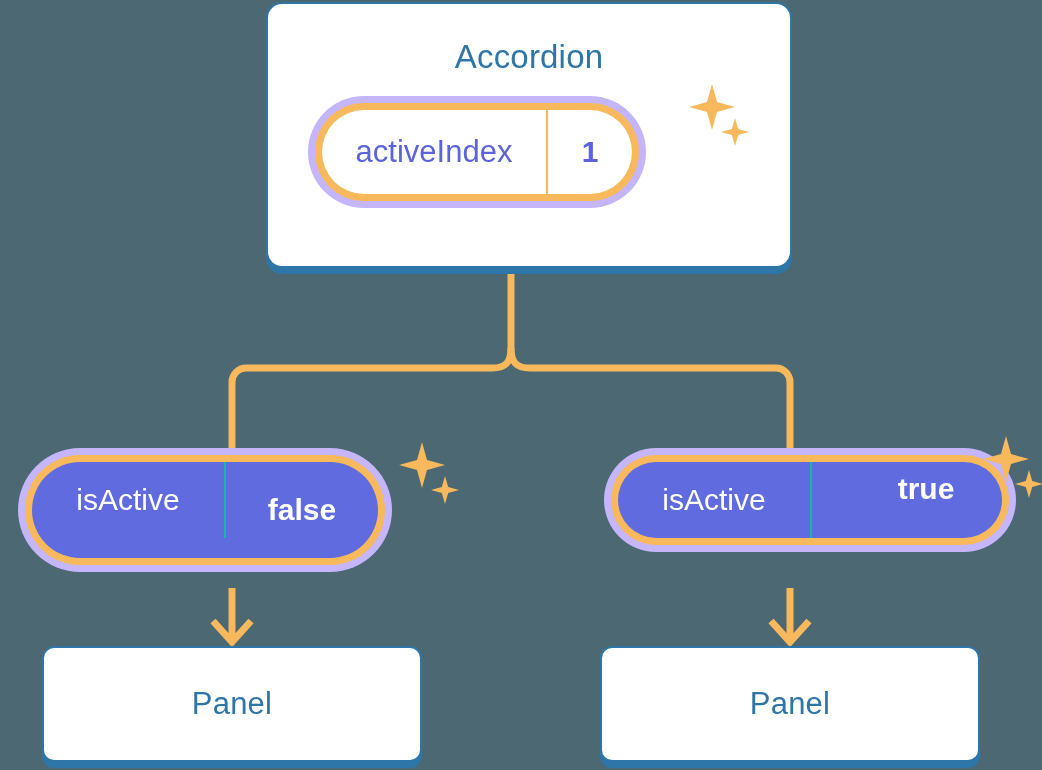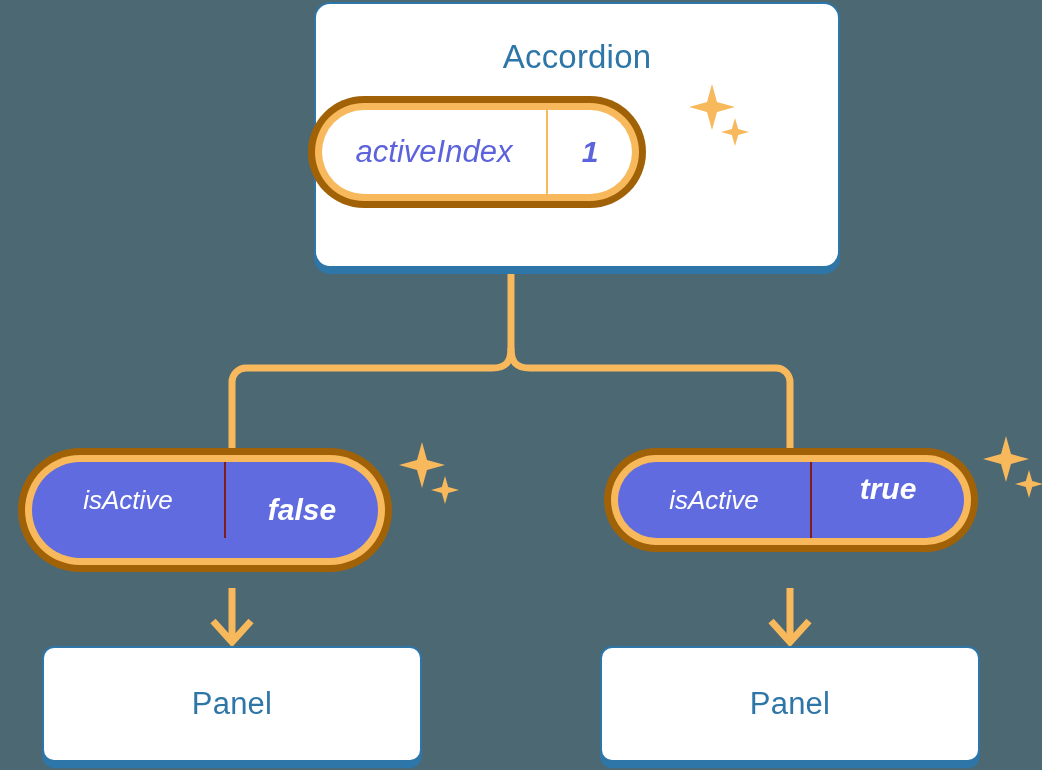--- a/index.html
+++ b/index.html
@@ -41,21 +41,20 @@
     box-shadow: 0 6px 0 0 #2e76a8;
     box-sizing: border-box;
   }
 
   #accordion-card {
     left: 266px;
     top: 2px;
     width: 526px;
     height: 266px;
     border-radius: 16px;
-    margin-left: 48px;
   }
 
   .card-title {
     position: absolute;
     left: 0;
     right: 0;
     text-align: center;
     color: #2e76a8;
     font-size: 33px;
     font-weight: 400;
@@ -87,24 +86,23 @@
     z-index: 3;
     display: flex;
     align-items: center;
   }
 
   
   .pill-halo {
     position: relative;
     display: flex;
     align-items: flex-end;
-    background: #a16207;
+    background: #c4b5fd;
     border-radius: 999px;
     padding: 7px;
-    font-style: italic;
   }
   
   .pill-ring {
     display: flex;
     align-items: stretch;
     background: #f7b95c;
     border-radius: 999px;
     padding: 7px;
   }
   
@@ -136,24 +134,24 @@
     color: #5c63dc;
     font-size: 30px;
     font-weight: 700;
     padding: 0 26px;
   }
 
   
   .pill-solid .pill-body { background: #5f6bde; }
   .pill-solid .pill-key {
     color: #ffffff;
-    font-size: 26px;
+    font-size: 30px;
     font-weight: 400;
     padding: 0 22px;
-    border-right: 2px solid #7f1d1d;
+    border-right: 2px solid #14b8a6;
   }
   .pill-solid .pill-val {
     color: #ffffff;
     font-size: 30px;
     font-weight: 700;
     padding: 0 22px;
   }
 
   #pill-active-index {
     left: 308px;
@@ -167,21 +165,21 @@
     top: 448px;
   }
   #pill-is-active-left .pill-key { min-width: 194px; height: 76px; }
   #pill-is-active-left .pill-val { min-width: 152px; height: 96px; }
 
   #pill-is-active-right {
     left: 604px;
     top: 448px;
   }
   #pill-is-active-right .pill-key { min-width: 194px; height: 76px; }
-  #pill-is-active-right .pill-val { min-width: 152px; height: 53px; }
+  #pill-is-active-right .pill-val { min-width: 152px; height: 53px; margin-left: 38px; }
 
   
   .sparkle-group {
     position: absolute;
     z-index: 4;
     width: 64px;
     height: 72px;
     pointer-events: none;
   }
   #sparkle-accordion { left: 688px; top: 82px; }

